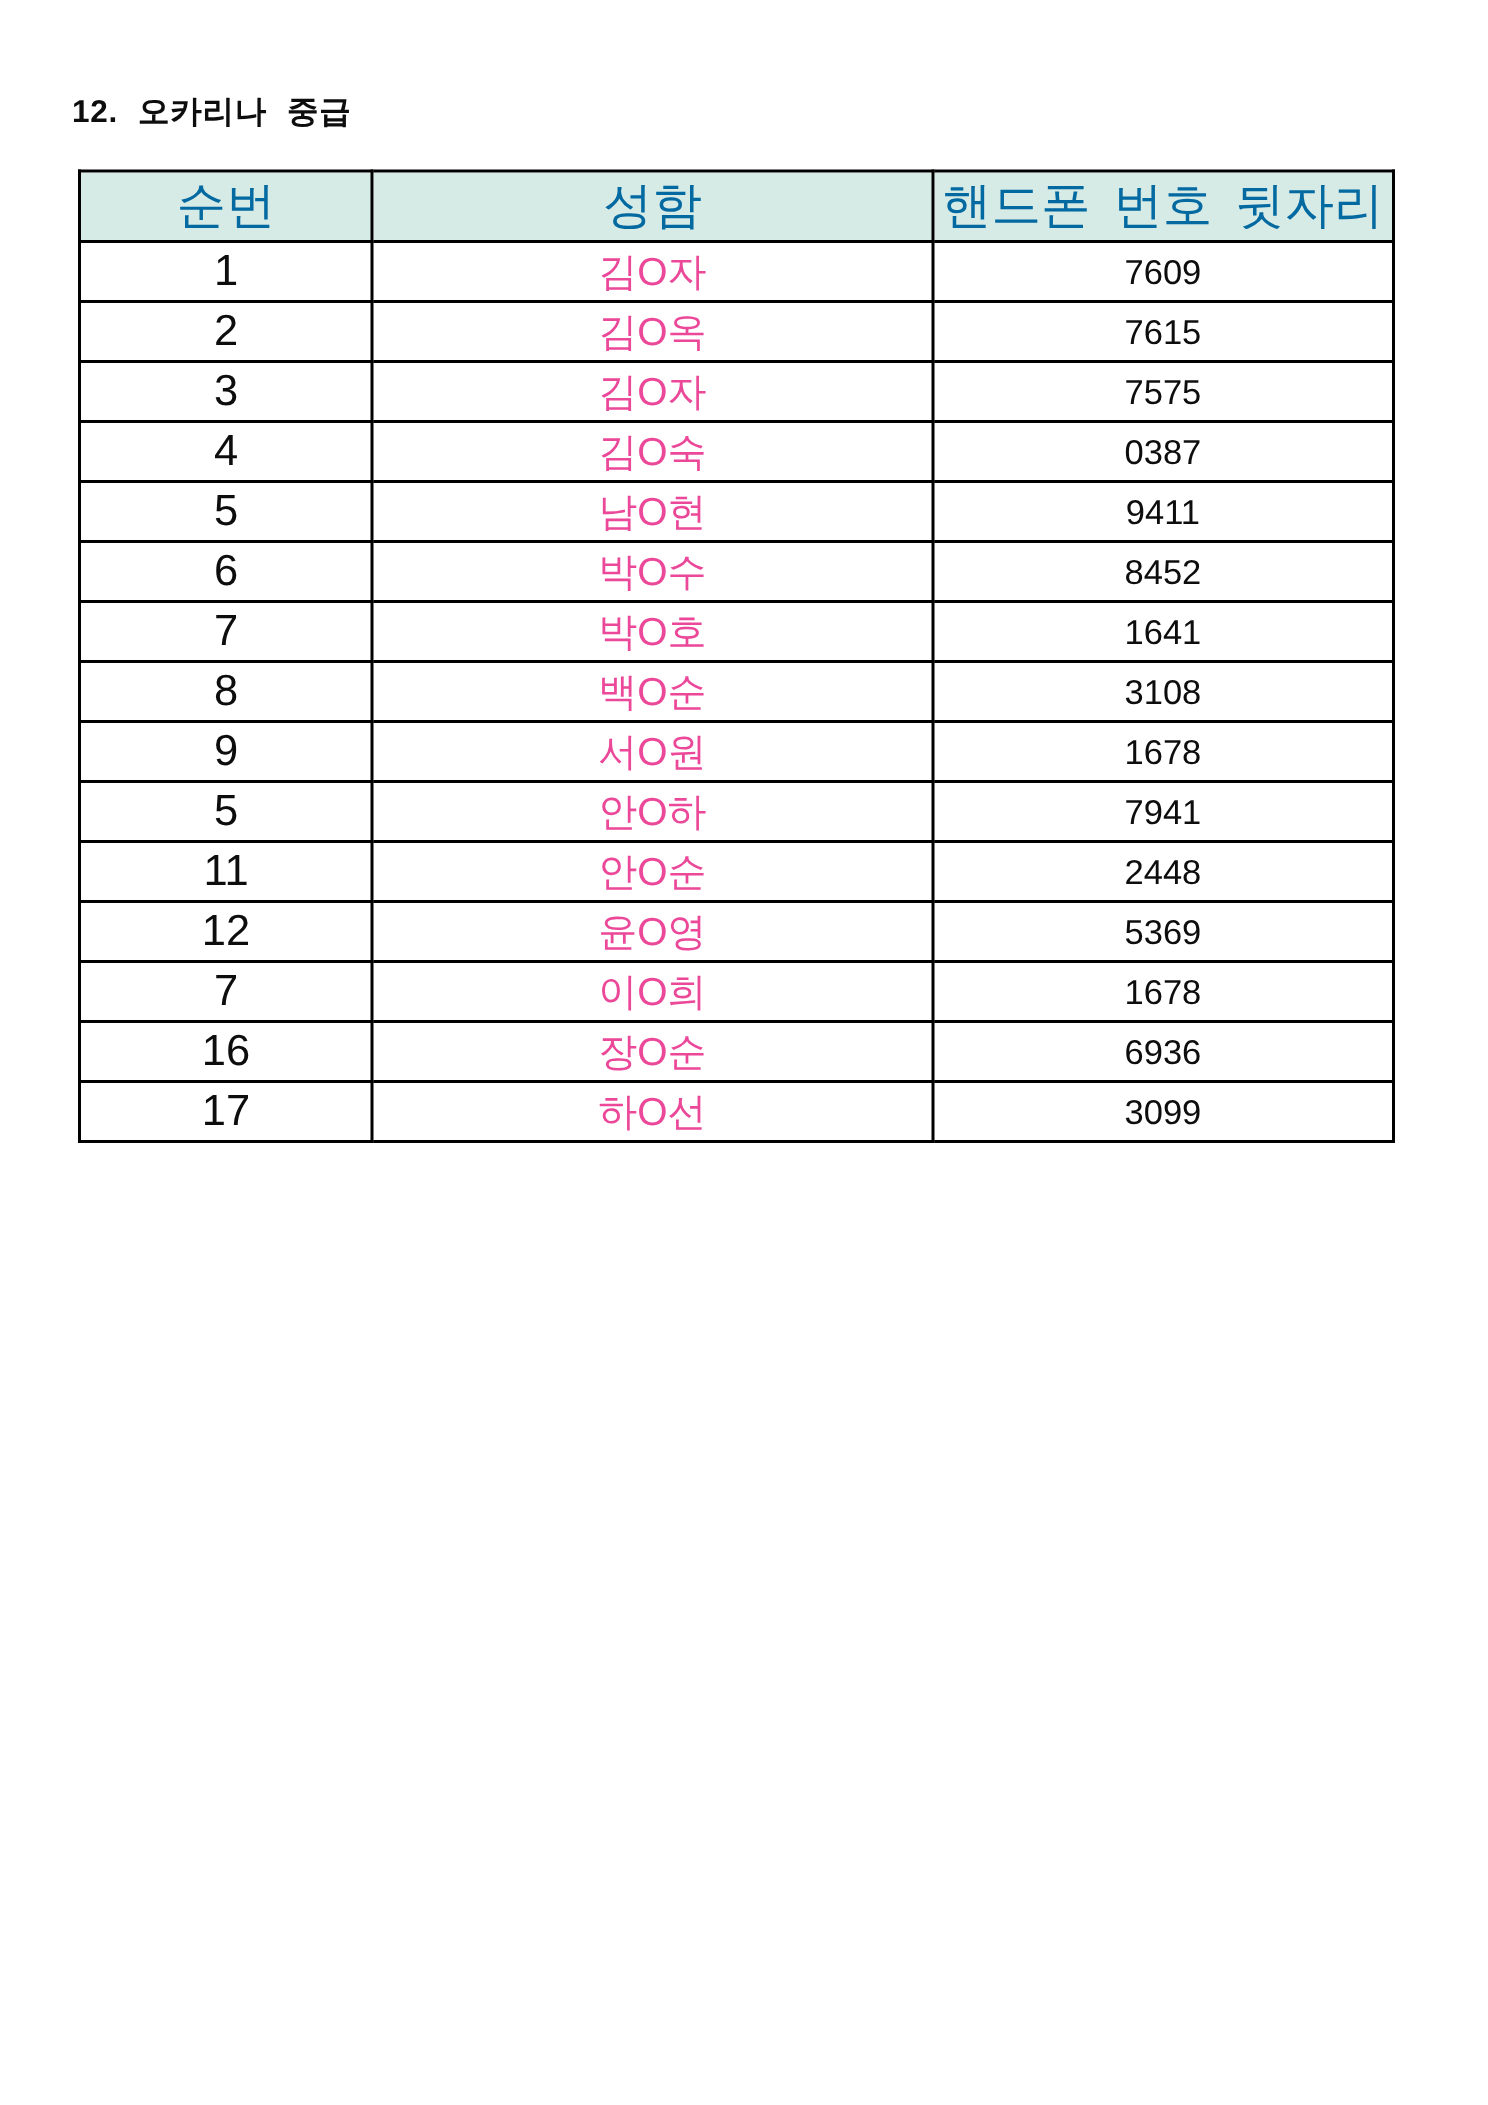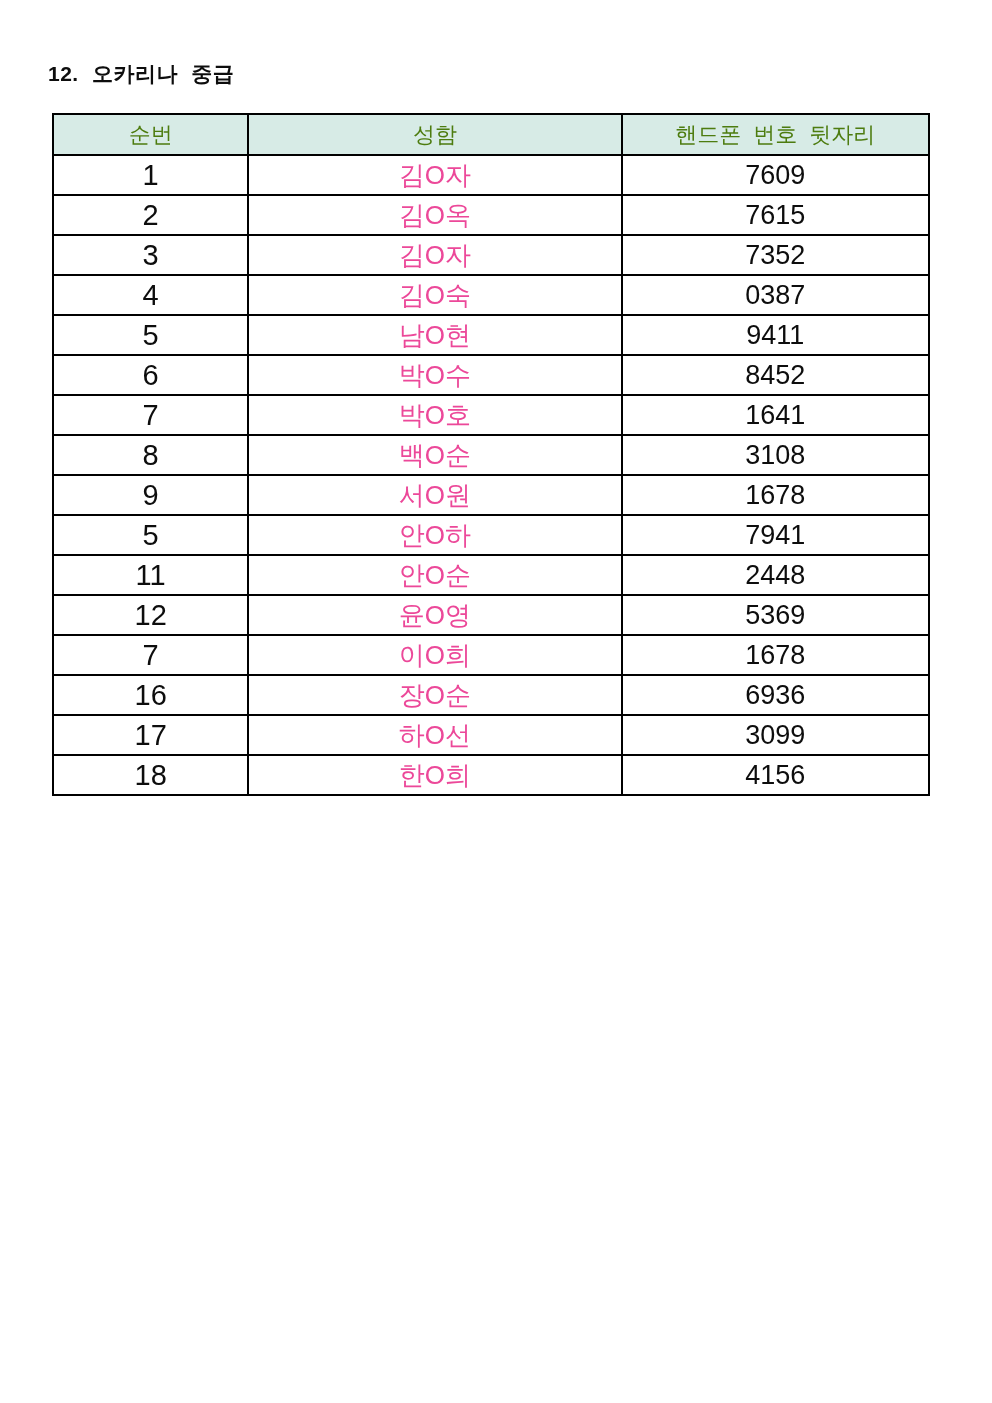--- a/index.html
+++ b/index.html
@@ -38,28 +38,28 @@
     border:2px solid #000000;
     text-align:center;
     vertical-align:middle;
     overflow:hidden;
     white-space:nowrap;
   }
   table.roster th {
     background:var(--header-bg,#d7ebe6);
     height:41px;
     font-weight:normal;
-    font-size:22px;
-    color:#4d7c0f;
+    font-size:33px;
+    color:#0369a1;
     word-spacing:6px;
   }
   table.roster td { height:40px; }
   td.cell-no    { font-size:29px; color:#0d0d0d; }
   td.cell-name  { font-size:26px; color:#ec4899; }
-  td.cell-phone { font-size:27px; color:#0d0d0d; }
+  td.cell-phone { font-size:23px; color:#0d0d0d; }
 </style>
 </head>
 <body>
 
 <div class="page" style="--header-bg: #d7ebe6;">
 
   <div class="doc-title">12. 오카리나 중급</div>
 
   <table class="roster">
     <colgroup>
@@ -83,21 +83,21 @@
 
     <tr>
       <td class="cell-no">2</td>
       <td class="cell-name">김O옥</td>
       <td class="cell-phone">7615</td>
     </tr>
 
     <tr>
       <td class="cell-no">3</td>
       <td class="cell-name">김O자</td>
-      <td class="cell-phone">7352</td>
+      <td class="cell-phone">7575</td>
     </tr>
 
     <tr>
       <td class="cell-no">4</td>
       <td class="cell-name">김O숙</td>
       <td class="cell-phone">0387</td>
     </tr>
 
     <tr>
       <td class="cell-no">5</td>
@@ -160,21 +160,16 @@
       <td class="cell-name">장O순</td>
       <td class="cell-phone">6936</td>
     </tr>
 
     <tr>
       <td class="cell-no">17</td>
       <td class="cell-name">하O선</td>
       <td class="cell-phone">3099</td>
     </tr>
 
-    <tr>
-      <td class="cell-no">18</td>
-      <td class="cell-name">한O희</td>
-      <td class="cell-phone">4156</td>
-    </tr>
   </tbody>
   </table>
 
 </div>
 
 </body></html>

